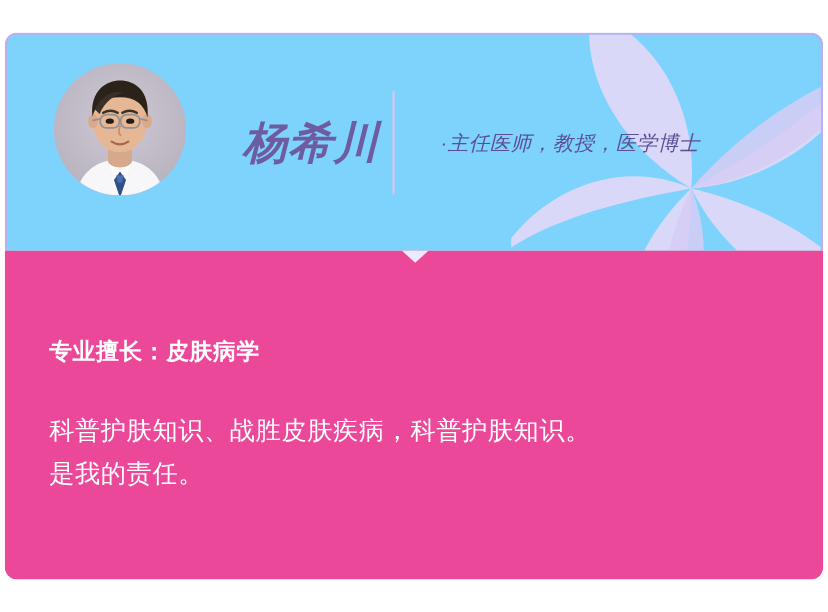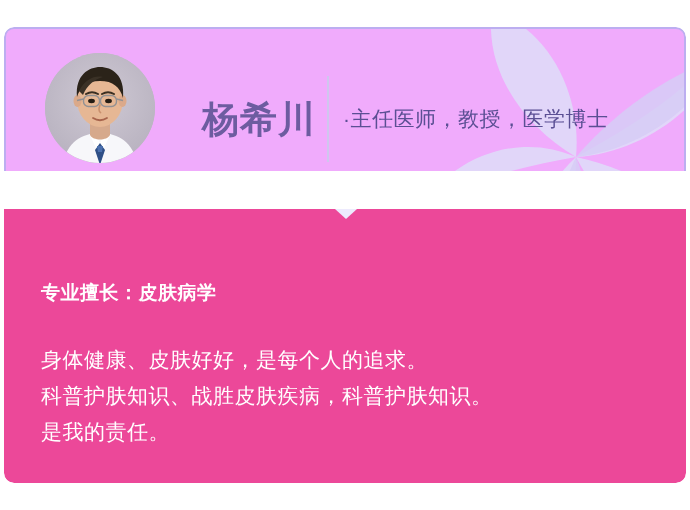--- a/index.html
+++ b/index.html
@@ -32,27 +32,28 @@
     overflow: hidden;
     box-sizing: border-box;
   }
 
   
   .card-top {
     position: absolute;
     left: 0;
     top: 0;
     width: 682px;
-    height: 144px;
-    background: #f0abfc;
+    height: 182px;
+    background: #7dd3fc;
     border: 2px solid #bcaef0;
     border-bottom: none;
     border-radius: 10px 10px 0 0;
     box-sizing: border-box;
     overflow: hidden;
+    font-style: italic;
   }
 
   
   .deco-flower {
     position: absolute;
     right: -42px;
     top: -22px;
     width: 300px;
     height: 300px;
     pointer-events: none;
@@ -90,24 +91,25 @@
   }
   .identity-divider {
     width: 2px;
     height: 86px;
     background: #cfc6ee;
     margin-left: 11px;
     margin-right: 14px;
     flex: none;
   }
   .doctor-title {
-    font-size: 21px;
+    font-size: 17px;
     color: #5b4f94;
     letter-spacing: 0.5px;
     white-space: nowrap;
+    margin-left: 24px;
   }
 
   
   .card-bottom {
     position: absolute;
     left: 0;
     top: 182px;
     width: 682px;
     height: 274px;
     background: #ec4899;
@@ -226,21 +228,20 @@
         <div class="doctor-title">·主任医师，教授，医学博士</div>
       </div>
 
     </div>
 
     <div class="card-bottom">
 
       <div class="specialty-line">专业擅长：皮肤病学</div>
 
       <div class="bio-block">
-        <div>身体健康、皮肤好好，是每个人的追求。</div>
         <div>科普护肤知识、战胜皮肤疾病，科普护肤知识。</div>
         <div>是我的责任。</div>
       </div>
 
     </div>
 
     <div class="seam-notch"></div>
 
   </div>
 

